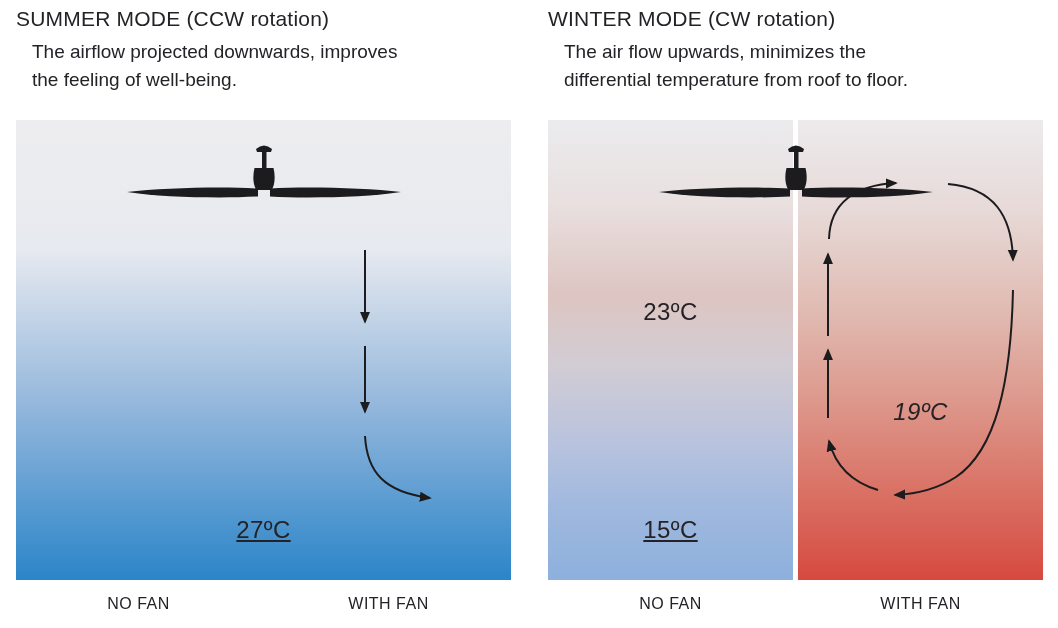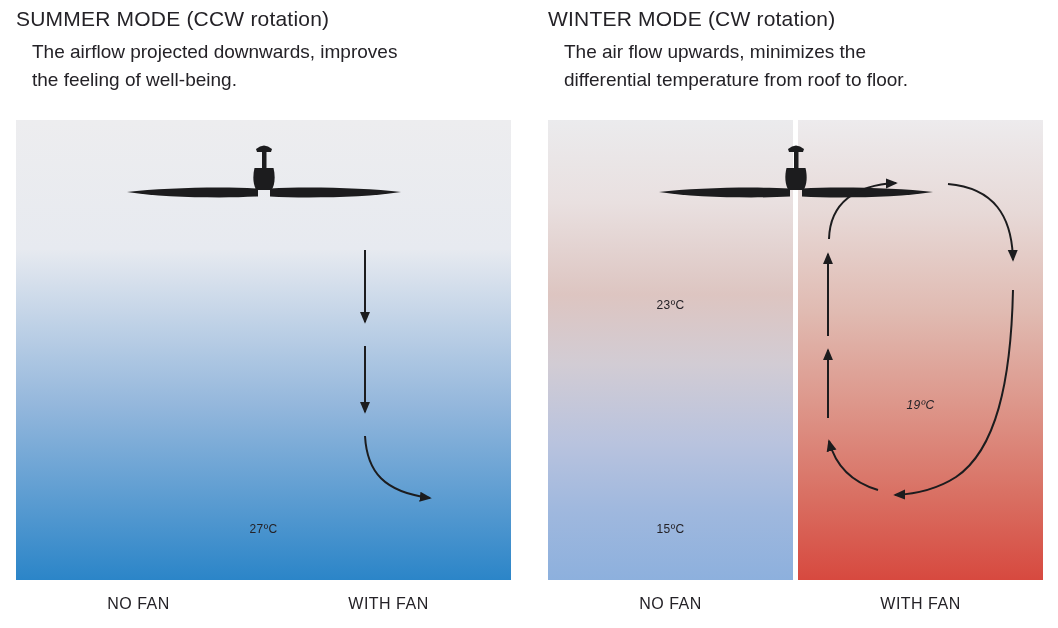--- a/index.html
+++ b/index.html
@@ -49,24 +49,24 @@
       var(--winter-floor-blue, #8db0dd) 100%);
   }
   .winter .half.with-fan {
     background: linear-gradient(to bottom,
       #edebed 0%, #e7d9d7 20%, #e0bab1 42%, #dd968a 62%, #d96f62 82%,
       var(--winter-hot-red, #d7493f) 100%);
     font-style: italic;
   }
 
   .temp {
-    position: absolute; font-size: 12px; letter-spacing: 0.4px;
+    position: absolute; font-size: 24px; letter-spacing: 0.4px;
     color: var(--text-dark, #242227); white-space: nowrap; text-align: right;
   }
-  .bottom-temp { bottom: 44px; left: 50%; transform: translateX(-50%); }
+  .bottom-temp { bottom: 36px; left: 50%; transform: translateX(-50%); text-decoration: underline; }
   .top-temp { top: 178px; left: 50%; transform: translateX(-50%); }
   .mid-temp { top: 278px; left: 50%; transform: translateX(-50%); }
 
   .fan { position: absolute; top: 22px; left: 50%; transform: translateX(-50%); }
   .arrows { position: absolute; top: 0; left: 0; }
 
   .captions {
     position: absolute; top: 594px; left: 0; width: 495px;
     display: flex; gap: 5px; justify-content: space-between;
   }

